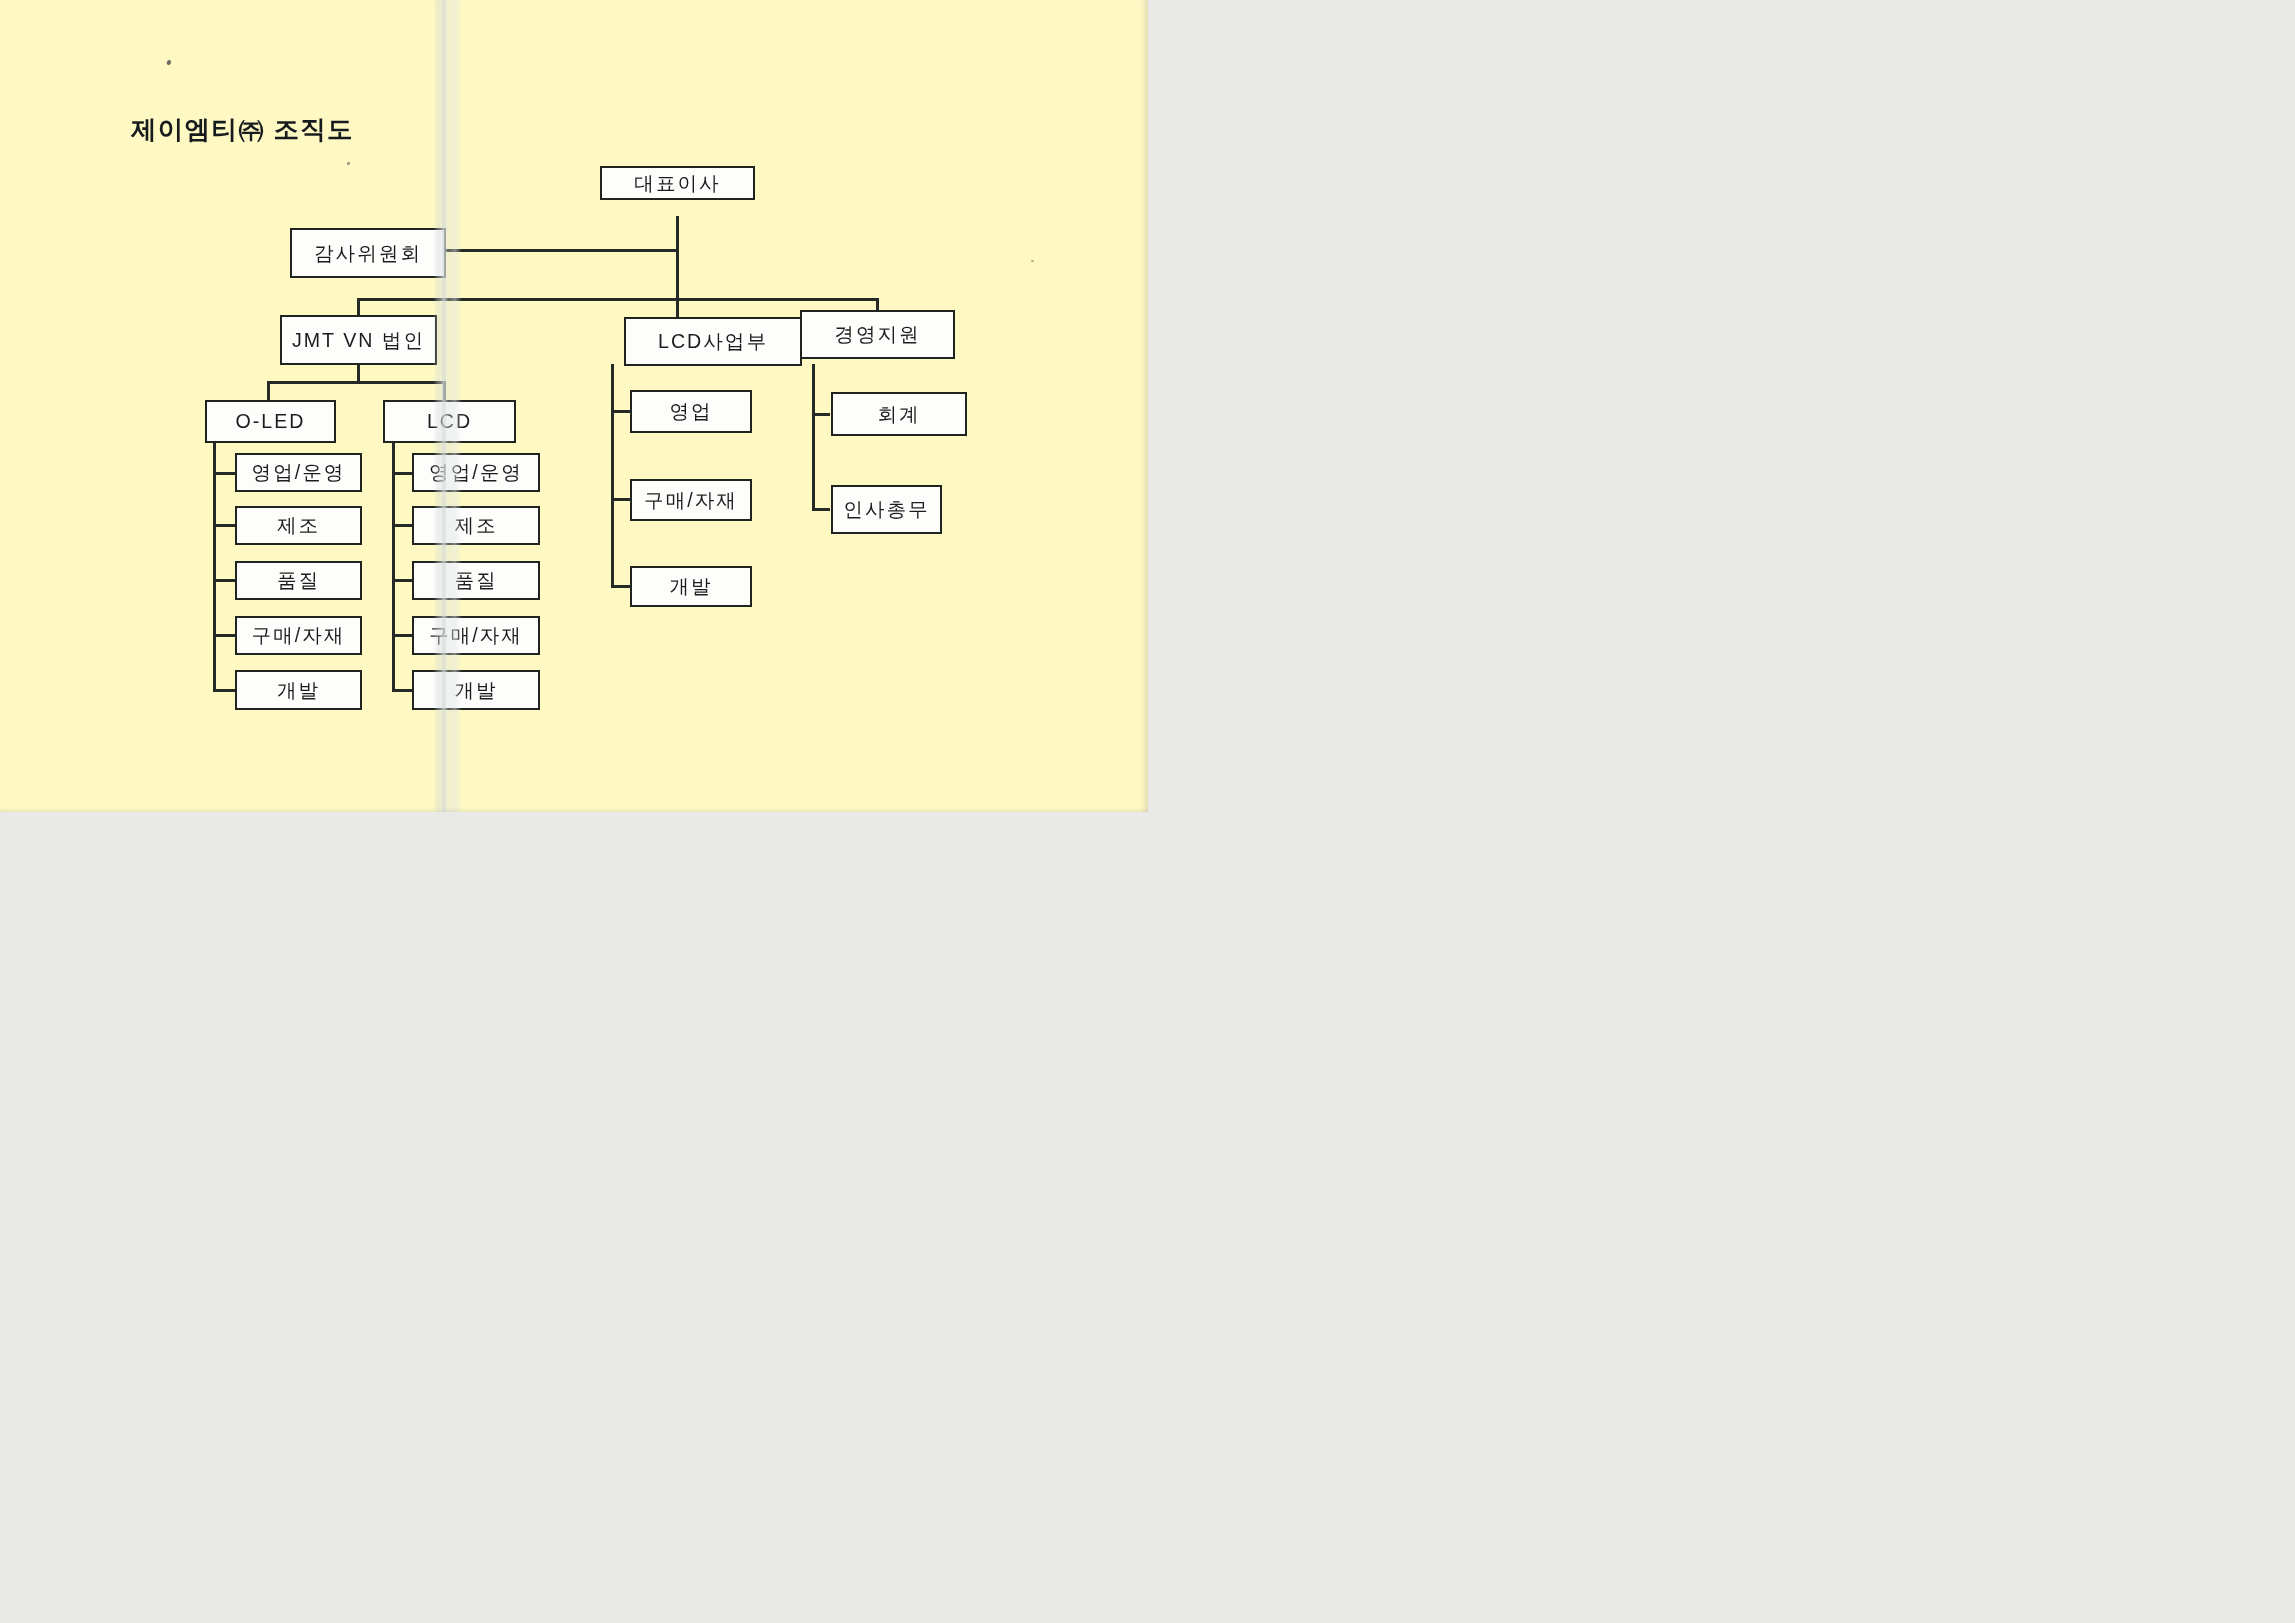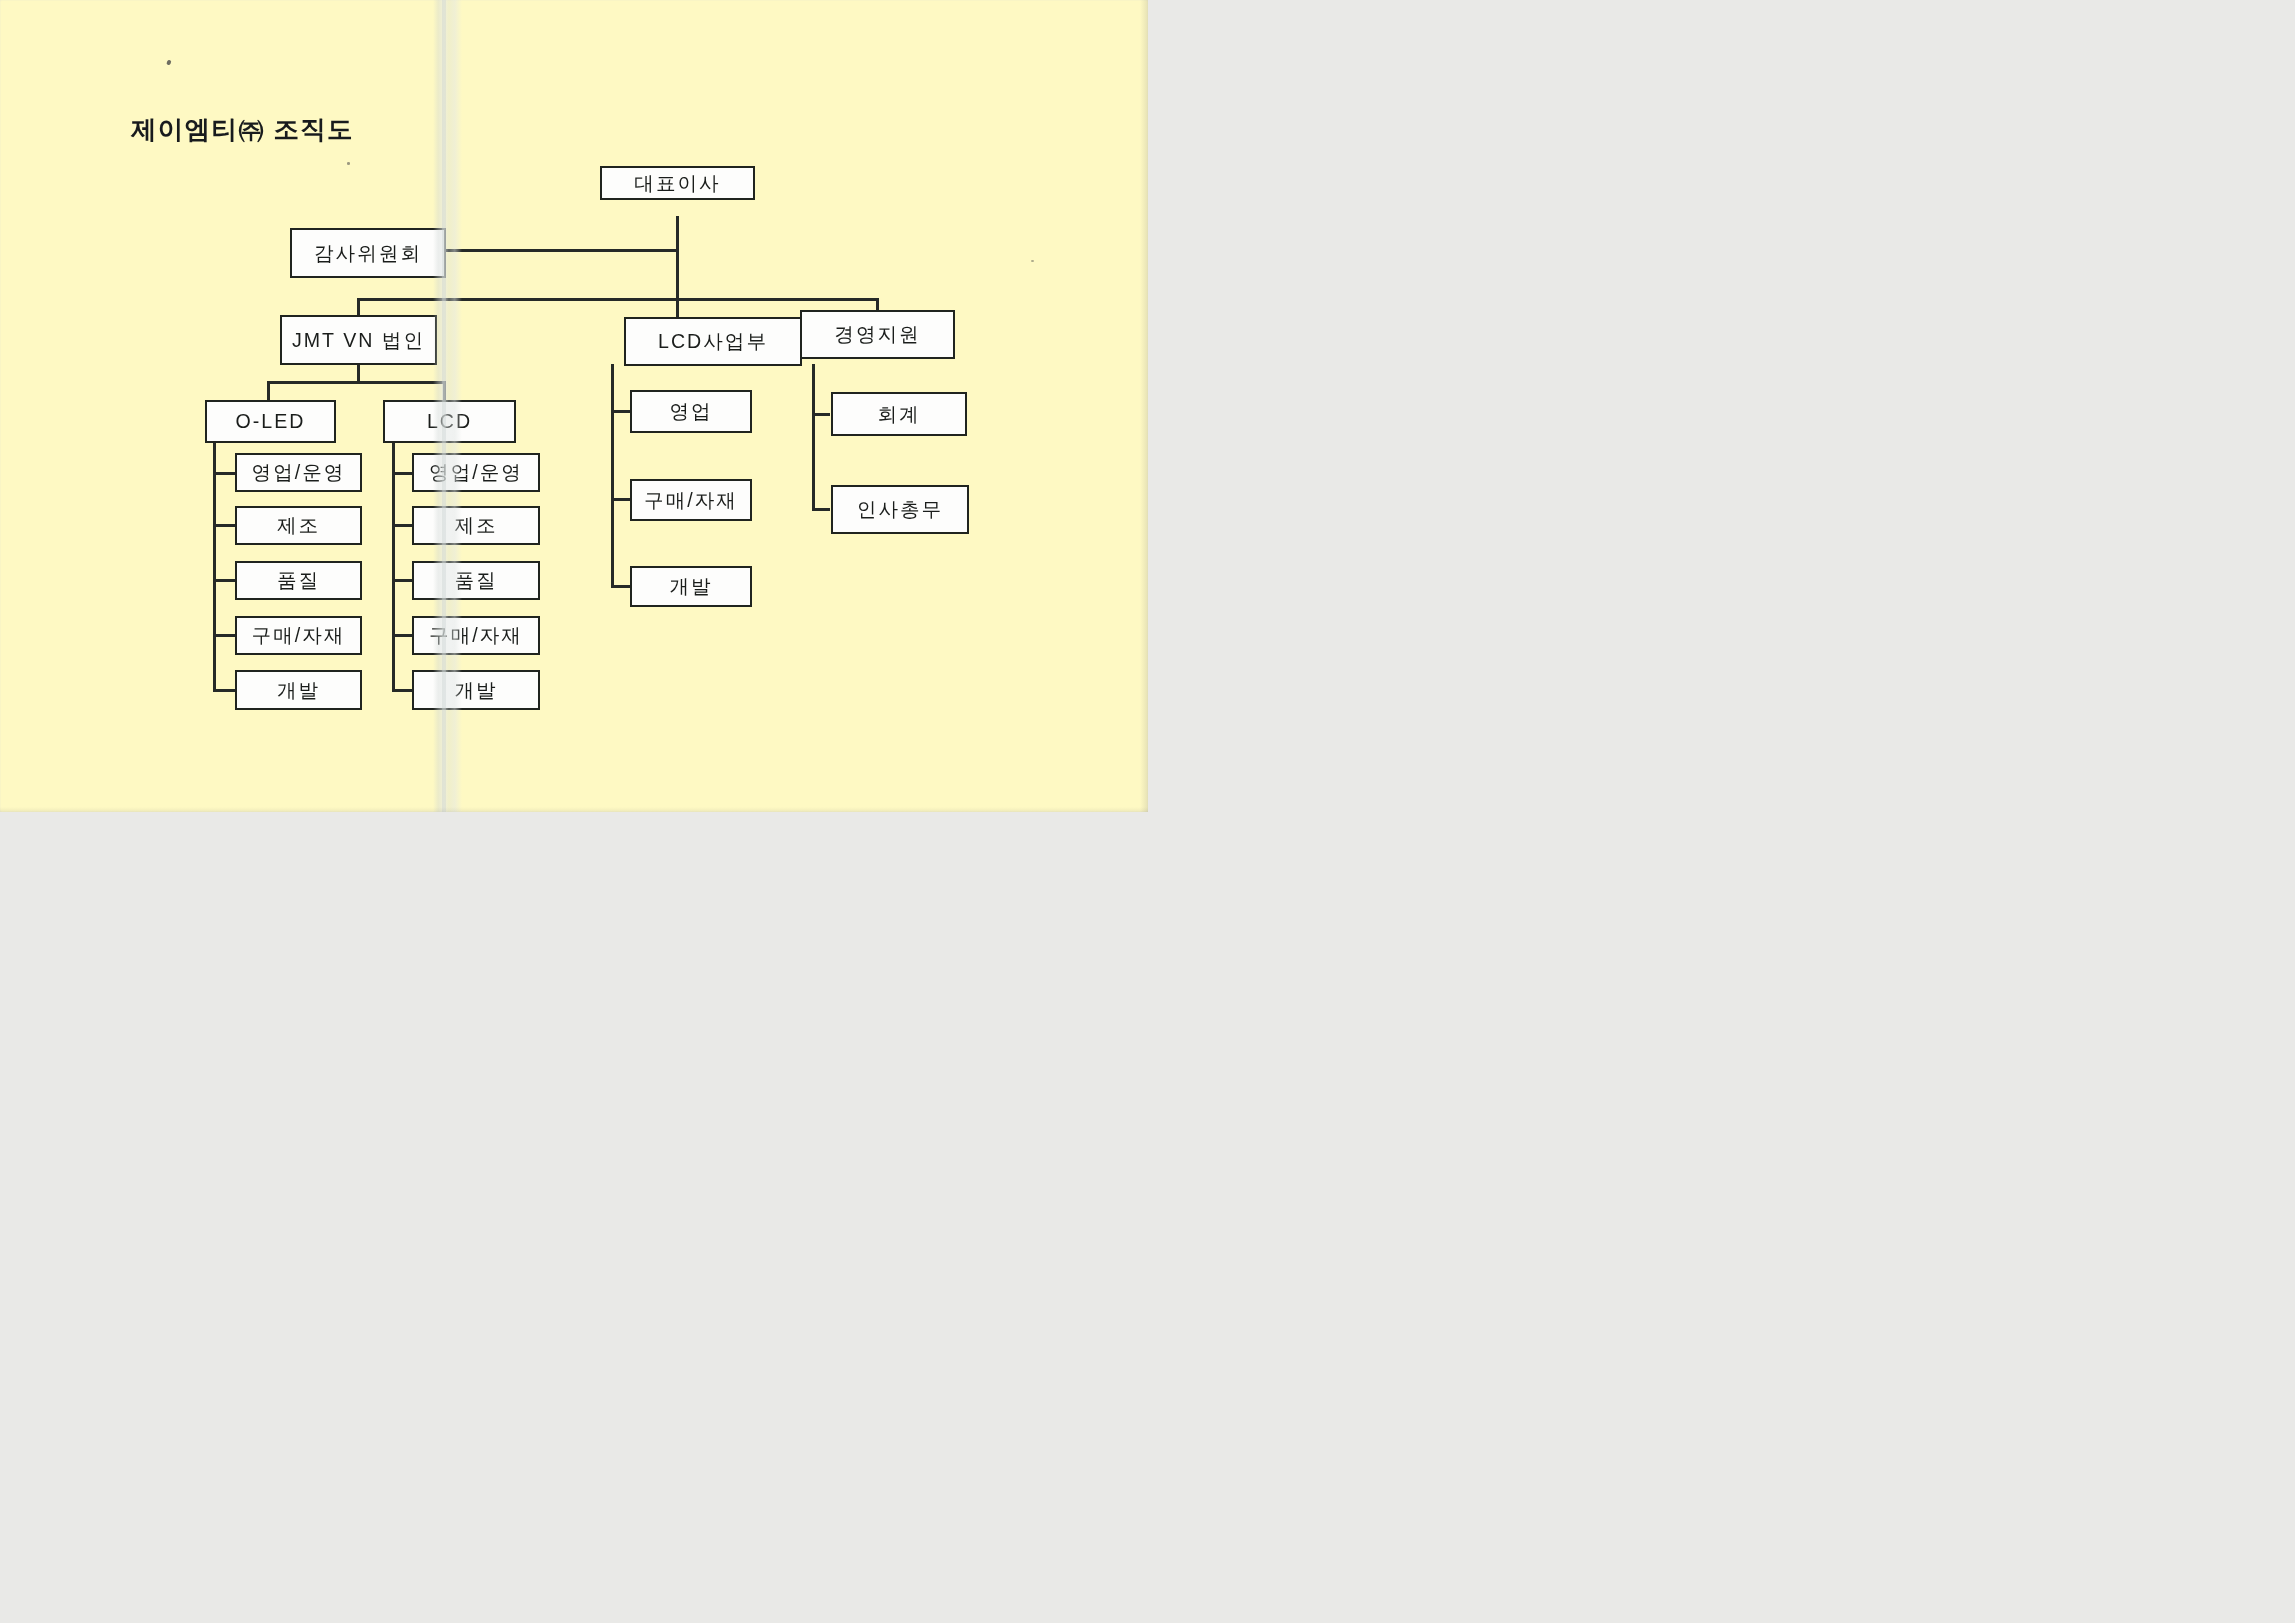--- a/index.html
+++ b/index.html
@@ -168,21 +168,21 @@
   <div class="node" style="left:412px; top:506px; width:128px; height:39px;">제조</div>
   <div class="node" style="left:412px; top:561px; width:128px; height:39px;">품질</div>
   <div class="node" style="left:412px; top:616px; width:128px; height:39px;">구매/자재</div>
   <div class="node" style="left:412px; top:670px; width:128px; height:40px;">개발</div>
 
   <div class="node" style="left:630px; top:390px; width:122px; height:43px;">영업</div>
   <div class="node" style="left:630px; top:479px; width:122px; height:42px;">구매/자재</div>
   <div class="node" style="left:630px; top:566px; width:122px; height:41px;">개발</div>
 
   <div class="node" style="left:831px; top:392px; width:136px; height:44px;">회계</div>
-  <div class="node" style="left:831px; top:485px; width:138px; height:49px;">인사총무</div>
+  <div class="node" style="left:831px; top:485px; width:111px; height:49px;">인사총무</div>
 
   <div class="scan-band band-main"></div>
   <div class="scan-band band-core"></div>
   <div class="edge-right"></div>
   <div class="edge-bottom"></div>
   <div class="speck speck-1"></div>
   <div class="speck speck-2"></div>
   <div class="speck speck-3"></div>
 
 </div>

